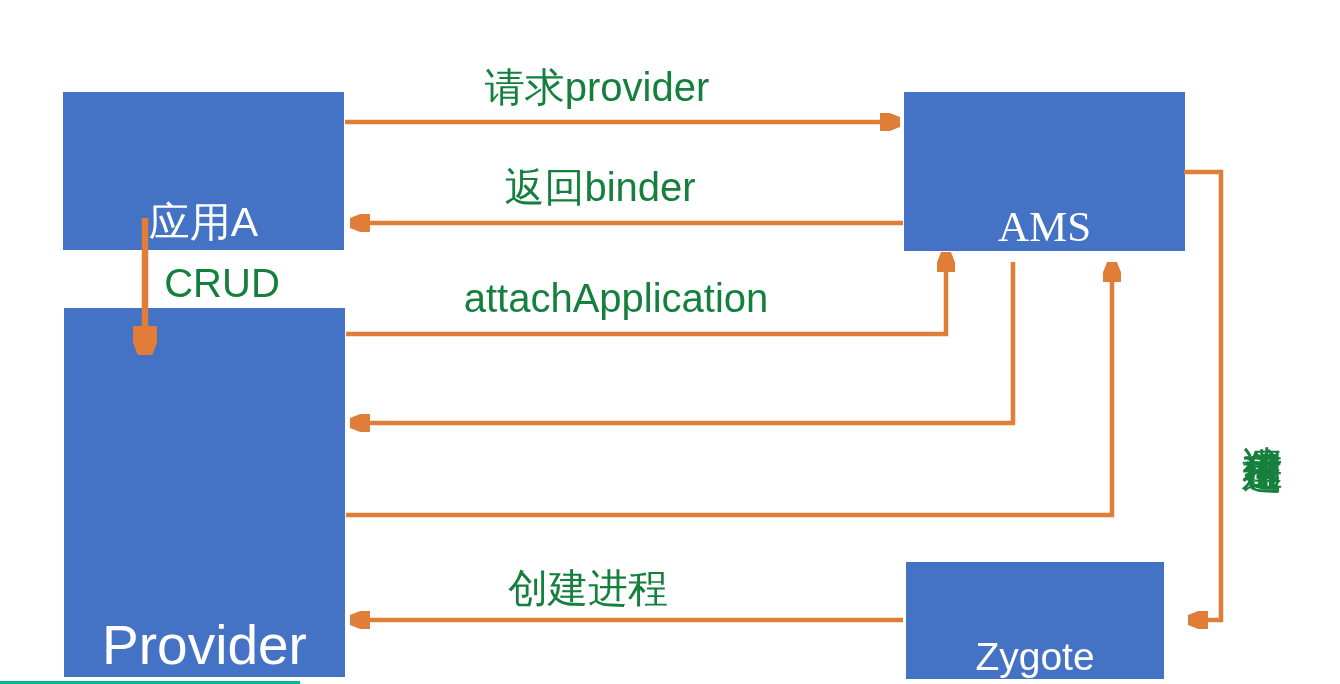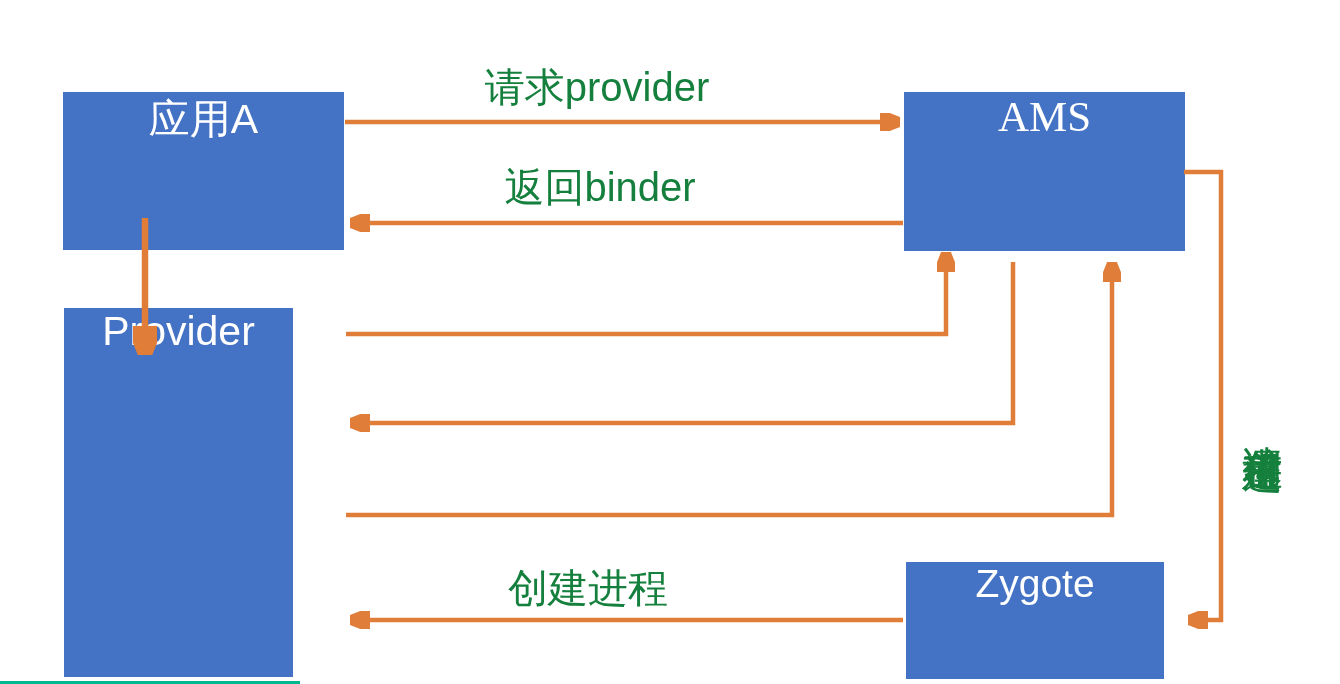--- a/index.html
+++ b/index.html
@@ -9,28 +9,28 @@
     height: 684px;
     background: #ffffff;
     overflow: hidden;
     font-family: "Liberation Sans", "DejaVu Sans", sans-serif;
   }
   .node {
     position: absolute;
     background: #4472c4;
     color: #ffffff;
     display: flex;
-    align-items: flex-start;
+    align-items: flex-end;
     justify-content: center;
     z-index: 1;
   }
   .node span { display: block; }
   .node-app-a    { left: 63px;  top: 92px;  width: 281px; height: 158px; font-size: 41px; }
   .node-ams      { left: 904px; top: 92px;  width: 281px; height: 159px; font-size: 43px; font-family: Liberation Serif, serif; }
-  .node-provider { left: 64px;  top: 308px; width: 229px; height: 369px; font-size: 41px; }
+  .node-provider { left: 64px;  top: 308px; width: 281px; height: 369px; font-size: 55px; }
   .node-zygote   { left: 906px; top: 562px; width: 258px; height: 117px; font-size: 39px; }
   .arrows {
     position: absolute;
     left: 0; top: 0;
     z-index: 2;
     pointer-events: none;
   }
   .arrows path {
     fill: none;
     stroke: #e07d38;
@@ -88,18 +88,20 @@
     <path class="thick" d="M145,218 V351" marker-end="url(#ah)"></path>
     <path d="M346,334 H946 V255" marker-end="url(#ah)"></path>
     <path d="M1013,262 V423 H353" marker-end="url(#ah)"></path>
     <path d="M346,515 H1112 V265" marker-end="url(#ah)"></path>
     <path d="M903,620 H353" marker-end="url(#ah)"></path>
     <path d="M1184,172 H1221 V620 H1191" marker-end="url(#ah)"></path>
   </svg>
 
   <div class="elabel" style="left:597px; top:87px">请求provider</div>
   <div class="elabel" style="left:600px; top:187px">返回binder</div>
+  <div class="elabel" style="left:222px; top:283px">CRUD</div>
+  <div class="elabel" style="left:616px; top:298px">attachApplication</div>
   <div class="elabel" style="left:588px; top:588px">创建进程</div>
   <div class="elabel vertical" style="left:1263px; top:420px">请求创建进程</div>
 
   <div class="accent-line"></div>
 
 </div>
 
 </body></html>

